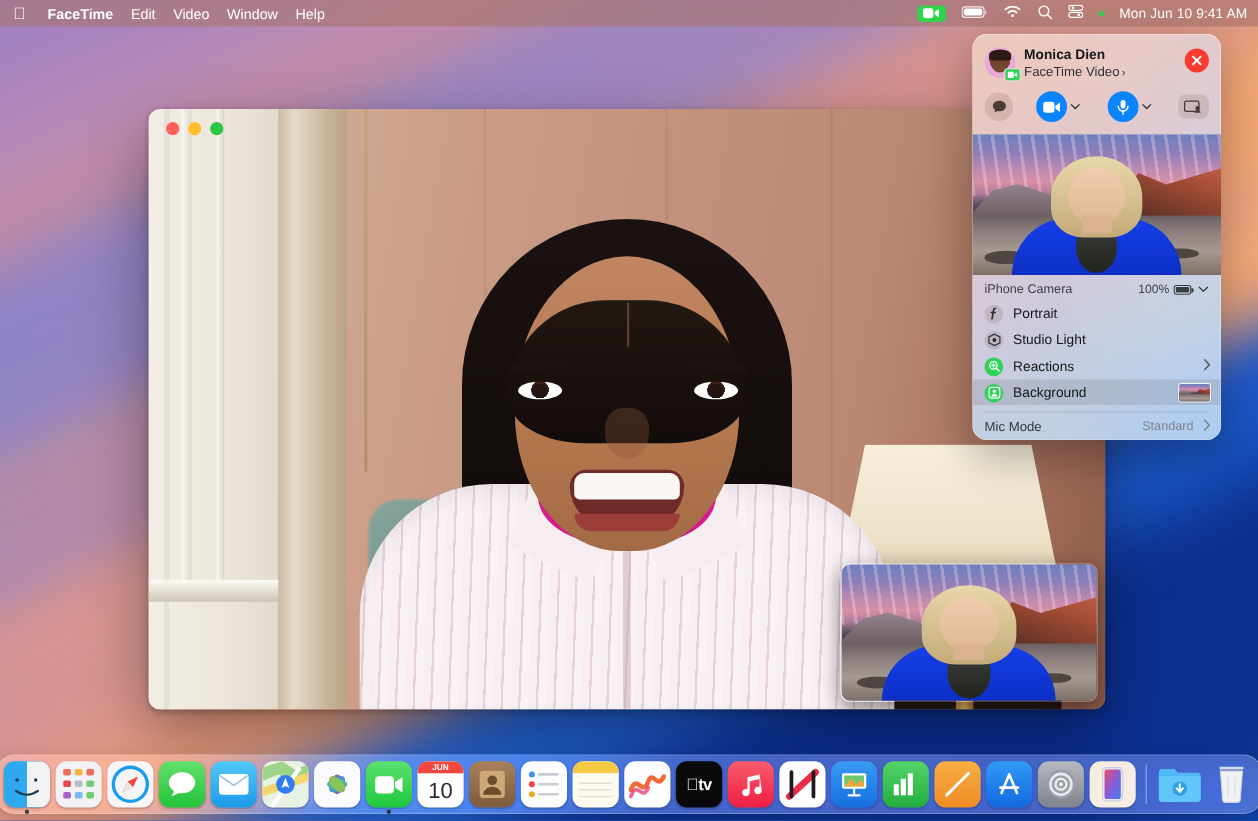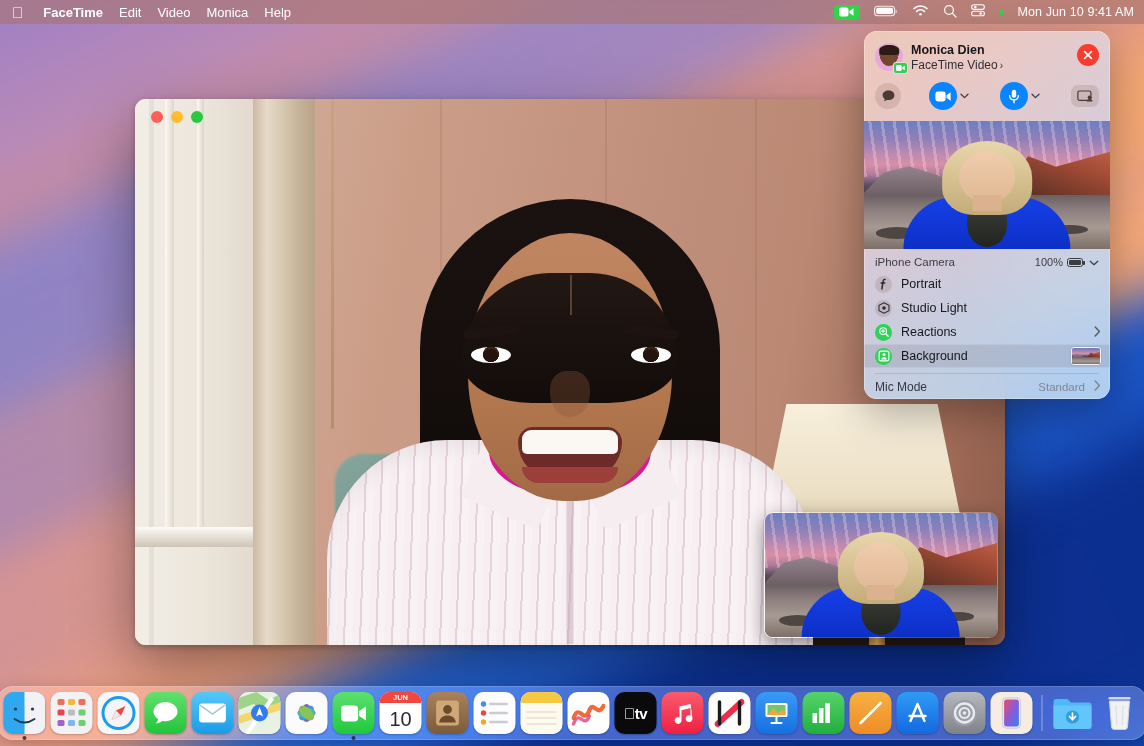--- a/index.html
+++ b/index.html
@@ -170,21 +170,21 @@
   .s-hair { position:absolute; top:4%; left:50%; transform:translateX(-50%);
     width:80%; height:66%; background:linear-gradient(180deg,#e8d7ab,#c4ab79);
     border-radius:50% 50% 36% 36%; }
   .s-face { position:absolute; top:13%; left:50%; transform:translateX(-50%);
     width:50%; height:46%; background:linear-gradient(180deg,#f0cdae,#dfb794); border-radius:50%; }
   .s-neck { position:absolute; top:52%; left:50%; transform:translateX(-50%);
     width:26%; height:14%; background:#dcb18f; }
 
   
   #ft-popover {
-    position:absolute; right:34px; top:31px; width:246px;
+    position:absolute; right:34px; top:31px; width:226px;
     border-radius:13px; overflow:hidden; z-index:50;
     background:linear-gradient(145deg, rgba(238,205,190,0.93) 0%,
       rgba(232,206,205,0.93) 22%, rgba(214,208,226,0.93) 46%,
       rgba(194,214,238,0.93) 72%, rgba(186,214,240,0.93) 100%);
     backdrop-filter:blur(34px) saturate(180%);
     box-shadow:0 14px 40px rgba(0,0,0,0.30), 0 0 0 0.5px rgba(255,255,255,0.55) inset;
     color:#15171a;
   }
   .pop-head { display:flex; align-items:flex-start; padding:12px 11px 0 11px; }
   .avatar-wrap { position:relative; width:28px; height:28px; flex:0 0 28px; }
@@ -299,21 +299,21 @@
   <div class="band" style="top:70%;height:230px;background:linear-gradient(90deg,#2f6ed6,#1f5ccd,#1246b8);opacity:.98"></div>
   <div class="band" style="top:88%;height:260px;background:linear-gradient(90deg,#0e3ba8,#0c3196,#0a2b85);opacity:1"></div>
 </div>
 
 <div id="menubar">
   <div class="mb-left">
     <span class="apple-logo"></span>
     <span class="mb-item bold">FaceTime</span>
     <span class="mb-item">Edit</span>
     <span class="mb-item">Video</span>
-    <span class="mb-item">Monica</span>
+    <span class="mb-item">Window</span>
     <span class="mb-item">Help</span>
   </div>
   <div class="mb-right">
     <span class="mb-green-cam">
       <svg width="15" height="10" viewBox="0 0 15 10">
           <rect x="0" y="0.5" width="9.5" height="9" rx="2.2" fill="#fff"></rect>
           <path d="M10.5 4 L14.5 1.2 V8.8 L10.5 6 Z" fill="#fff"></path>
         </svg>
     </span>
     <span>

